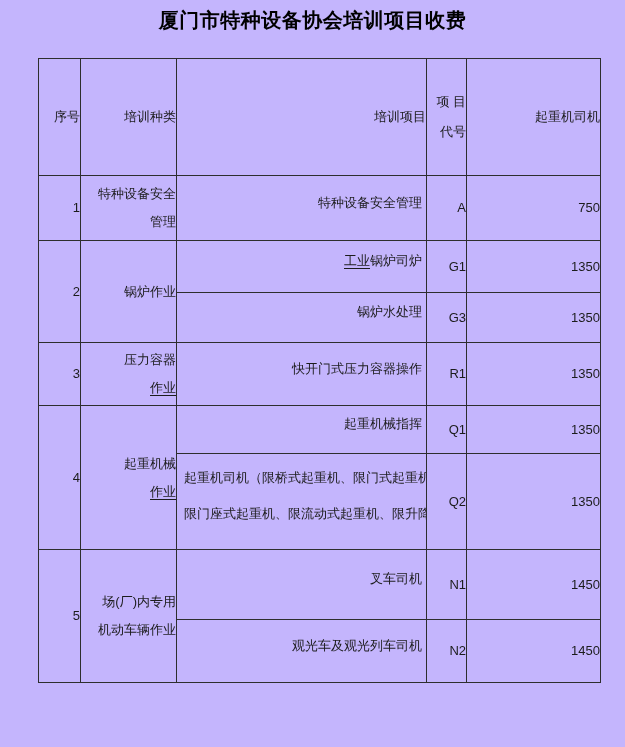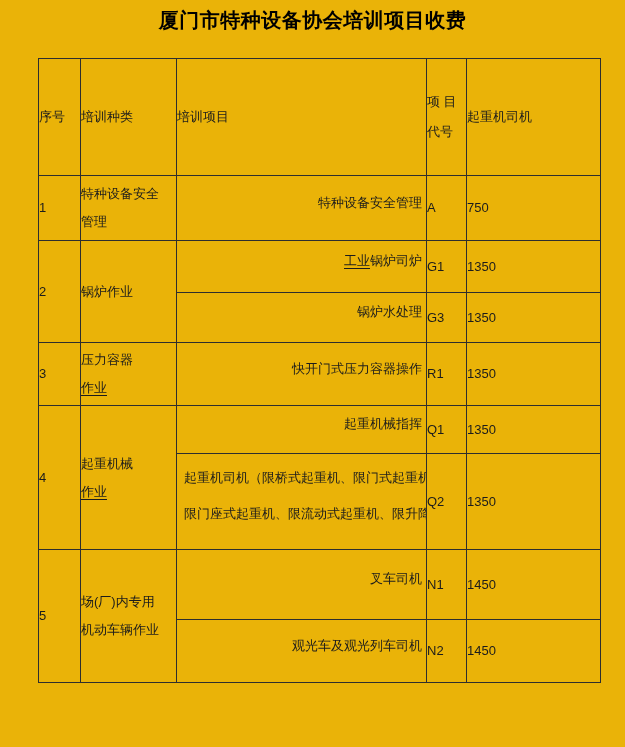--- a/index.html
+++ b/index.html
@@ -1,32 +1,32 @@
 <!DOCTYPE html>
 <html><head>
 <meta charset="utf-8">
 <style>
   html,body { margin:0; padding:0; background:#ffffff; }
   body { font-family:"Liberation Sans","DejaVu Sans",sans-serif; color:#1c1c1c; }
-  .page { width:625px; height:747px; overflow:hidden; background:#eab308; position:relative; }
+  .page { width:625px; height:747px; overflow:hidden; background:#c4b5fd; position:relative; }
 
   .doc-title {
     font-size:20px; line-height:23px; font-weight:700; color:#000;
     text-align:center; margin:9px 0 0 0; letter-spacing:0.5px;
   }
   .unit-note { font-size:13px; margin:13px 0 0 8px; color:#1c1c1c; }
 
   table.fees {
     border-collapse:collapse; table-layout:fixed;
     margin:26px 0 0 38px; width:562px;
   }
   th, td {
     border:1px solid #2e2e2e; padding:0;
     font-size:13px; font-weight:400; color:#1c1c1c;
-    text-align:left; vertical-align:middle;
+    text-align:right; vertical-align:middle;
     overflow:hidden;
   }
   th { line-height:28px; }
   th.th-code div { line-height:30px; }
   td { line-height:28px; }
   td.c-proj { text-align:right; padding:0 4px 11px 7px; line-height:34px; }
   td.c-proj .line { white-space:nowrap; line-height:36px; }
   td.c-cat div { line-height:28px; }
   .ul { text-decoration:underline; text-underline-offset:3px; }
 

